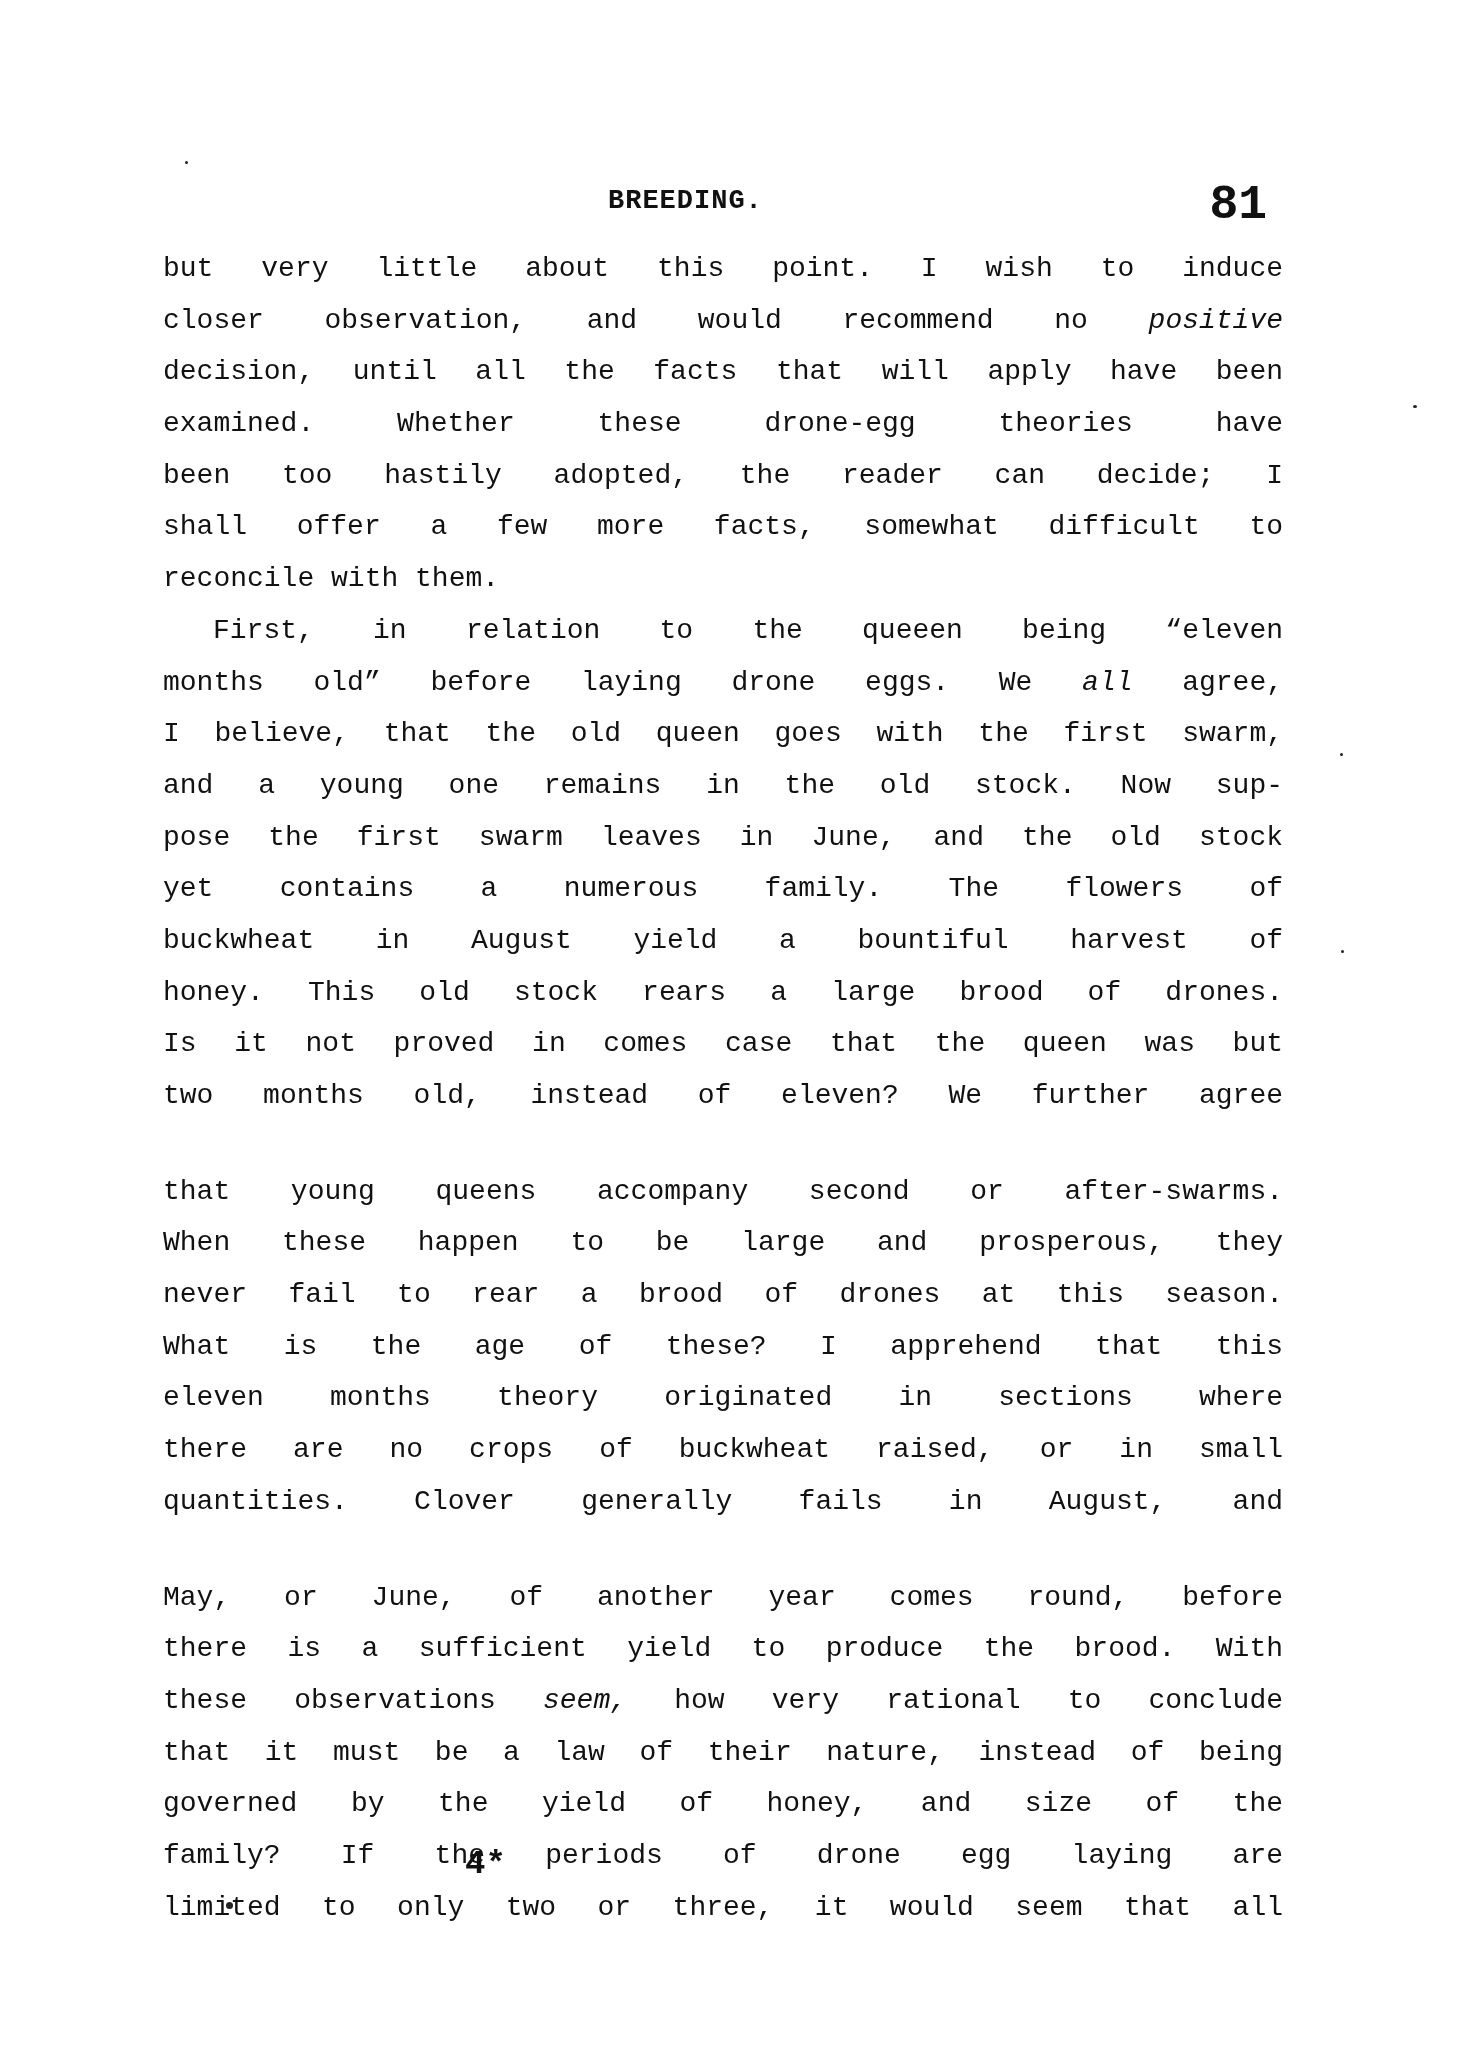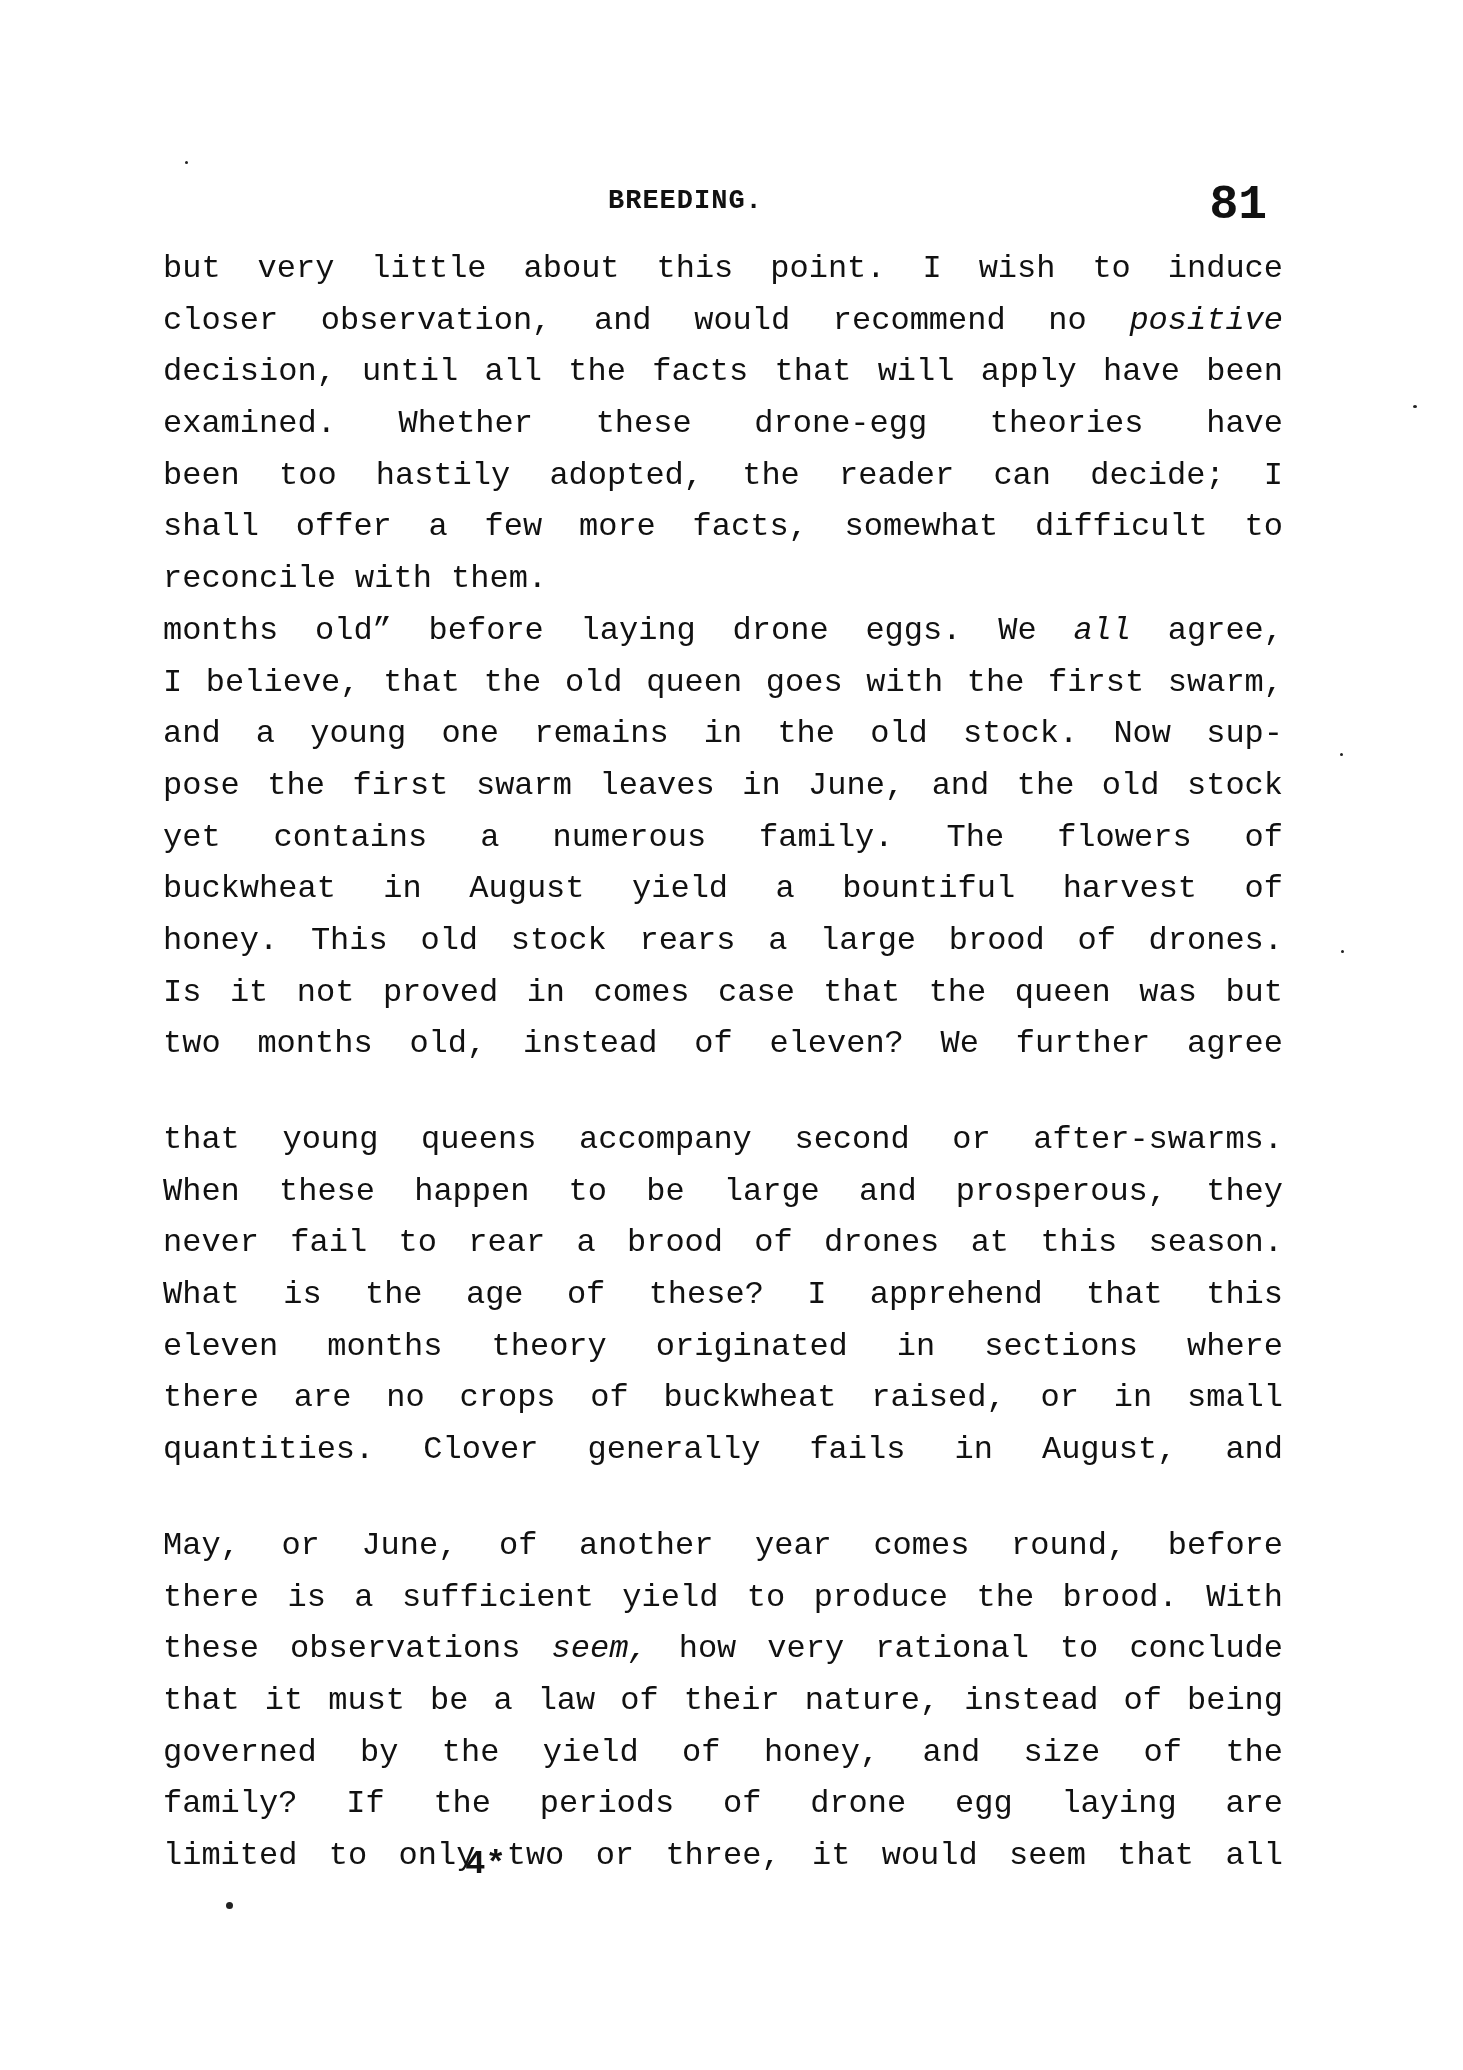--- a/index.html
+++ b/index.html
@@ -15,21 +15,21 @@
   .running-title {
     position: absolute; left: 445px; top: 8px;
     font-size: 27px; font-weight: bold; letter-spacing: 1px;
   }
   .page-number {
     position: absolute; right: 16px; top: 0px;
     font-size: 48px; font-weight: bold;
   }
   .body-text {
     position: absolute; left: 163px; top: 243px; width: 1120px;
-    font-size: 32px; line-height: 51.7px;
+    font-size: 28px; line-height: 51.7px;
   }
   .line {
     display: block; height: 51.7px; white-space: nowrap;
     text-align: justify; text-align-last: justify;
     overflow: visible;
   }
   .line.last { text-align-last: left; }
   .line.indent { padding-left: 50px; }
   .line em { font-style: italic; }
   .signature {
@@ -48,20 +48,21 @@
   </div>
 
   <div class="body-text" id="body-text">
       <div class="line" style="white-space: normal;"><span>but very little about this point. I wish to induce</span></div>
       <div class="line" style="white-space: normal;"><span>closer observation, and would recommend no </span><em>positive</em></div>
       <div class="line" style="white-space: normal;"><span>decision, until all the facts that will apply have been</span></div>
       <div class="line" style="white-space: normal;"><span>examined. Whether these drone-egg theories have</span></div>
       <div class="line" style="white-space: normal;"><span>been too hastily adopted, the reader can decide; I</span></div>
       <div class="line" style="white-space: normal;"><span>shall offer a few more facts, somewhat difficult to</span></div>
       <div class="line last" style="white-space: normal;"><span>reconcile with them.</span></div>
+      <div class="line indent" style="white-space: normal;"><span>First, in relation to the queeen being “eleven</span></div>
       <div class="line" style="white-space: normal;"><span>months old” before laying drone eggs. We </span><em>all</em><span> agree,</span></div>
       <div class="line" style="white-space: normal;"><span>I believe, that the old queen goes with the first swarm,</span></div>
       <div class="line" style="white-space: normal;"><span>and a young one remains in the old stock. Now sup-</span></div>
       <div class="line" style="white-space: normal;"><span>pose the first swarm leaves in June, and the old stock</span></div>
       <div class="line" style="white-space: normal;"><span>yet contains a numerous family. The flowers of</span></div>
       <div class="line" style="white-space: normal;"><span>buckwheat in August yield a bountiful harvest of</span></div>
       <div class="line" style="white-space: normal;"><span>honey. This old stock rears a large brood of drones.</span></div>
       <div class="line" style="white-space: normal;"><span>Is it not proved in comes case that the queen was but</span></div>
       <div class="line" style="white-space: normal;"><span>two months old, instead of eleven? We further agree</span></div>
       <div class="line" style="white-space: normal; margin-top: 44px;"><span>that young queens accompany second or after-swarms.</span></div>

